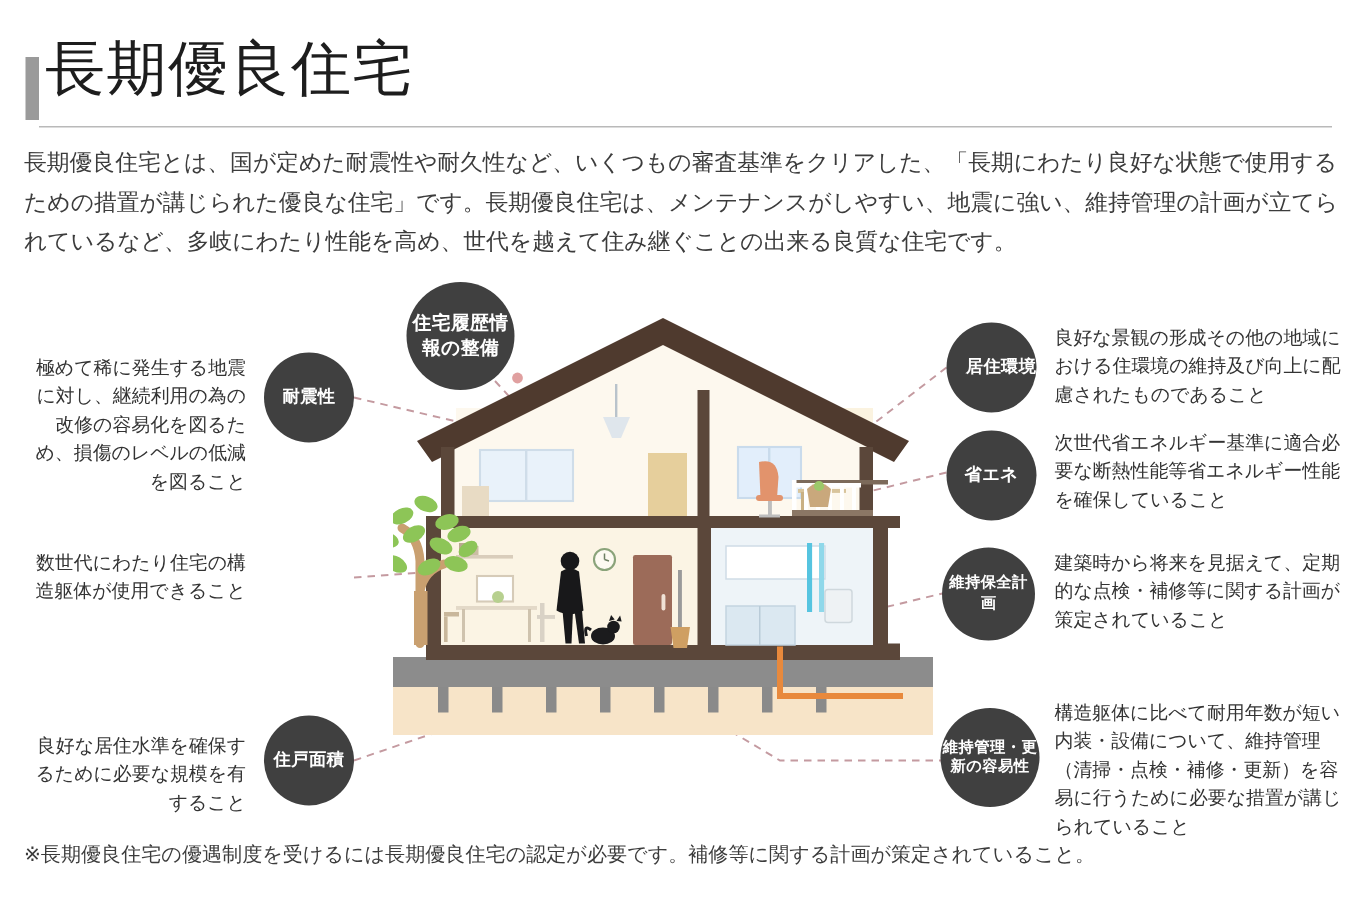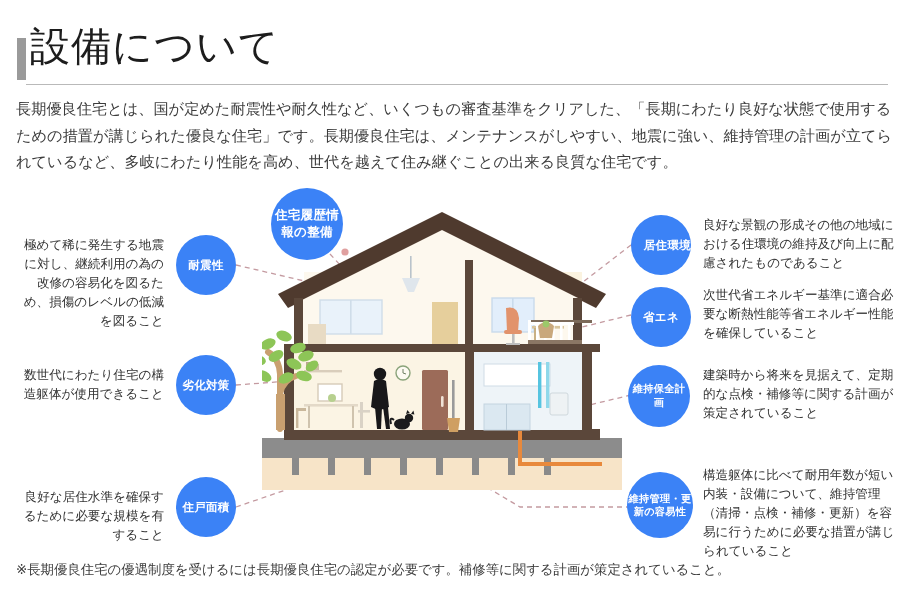--- a/index.html
+++ b/index.html
@@ -38,21 +38,21 @@
     text-align: left;
   }
 
   
   .stage { position: absolute; left: 0; top: 182px; width: 905px; height: 370px; }
   .connectors { position: absolute; left: 0; top: 0; width: 905px; height: 370px; }
 
   
   .badge {
     position: absolute; border-radius: 50%;
-    background: #3b82f6;
+    background: #404040;
     display: flex; align-items: center; justify-content: center;
     text-align: center; color: #ffffff;
     font-size: 11.5px; line-height: 14px; font-weight: 700;
     letter-spacing: 0.3px;
     box-sizing: border-box;
   }
   .badge.big { font-size: 12.5px; line-height: 17px; }
 
   
   .callout {
@@ -71,21 +71,21 @@
     font-size: 13.4px; line-height: 20px; color: #3c3c3c;
   }
 </style>
 </head>
 <body>
 
 <div id="root">
 
   <div class="header">
     <div class="title-bar"></div>
-    <div class="page-title">設備について</div>
+    <div class="page-title">長期優良住宅</div>
     <div class="title-rule"></div>
   </div>
 
   <div class="intro">長期優良住宅とは、国が定めた耐震性や耐久性など、いくつもの審査基準をクリアした、「長期にわたり良好な状態で使用するための措置が講じられた優良な住宅」です。長期優良住宅は、メンテナンスがしやすい、地震に強い、維持管理の計画が立てられているなど、多岐にわたり性能を高め、世代を越えて住み継ぐことの出来る良質な住宅です。</div>
 
   <div class="stage">
 
     <svg class="connectors" viewBox="0 0 905 370">
       <g stroke="#c49aa0" stroke-width="1.3" stroke-dasharray="5 4" fill="none">
 
@@ -286,23 +286,20 @@
       </g>
     </svg>
 
     <div class="badge big" style="left:271px; top:6px; width:72px; height:72px;">
       <span>住宅履歴情報の整備</span>
     </div>
 
     <div class="badge" style="left:176px; top:53px; width:60px; height:60px;">
       <span>耐震性</span>
     </div>
-    <div class="badge" style="left:176px; top:173px; width:60px; height:60px;">
-      <span>劣化対策</span>
-    </div>
     <div class="badge" style="left:176px; top:295px; width:60px; height:60px;">
       <span>住戸面積</span>
     </div>
 
     <div class="badge" style="left:631px; top:33px; width:60px; height:60px;justify-content:flex-end;">
       <span>居住環境</span>
     </div>
     <div class="badge" style="left:631px; top:105px; width:60px; height:60px;">
       <span>省エネ</span>
     </div>

